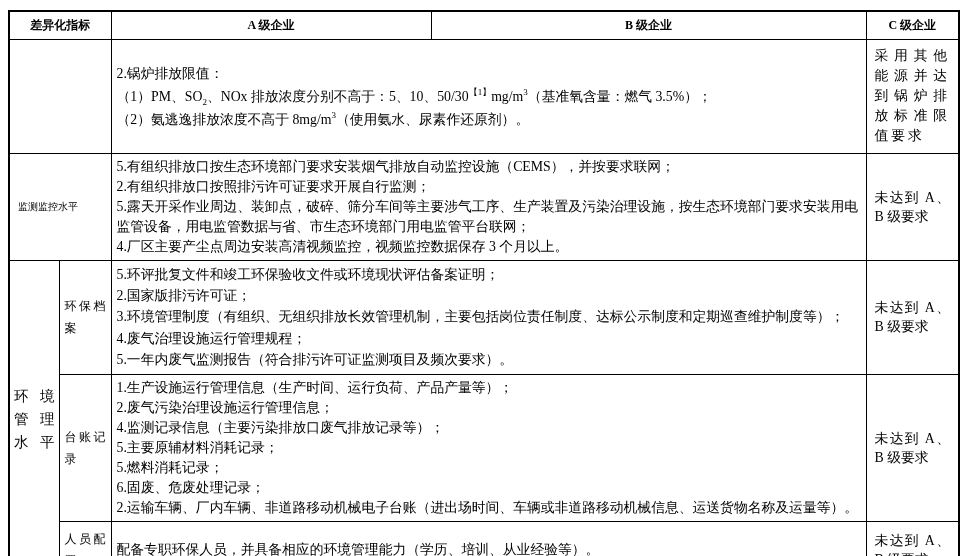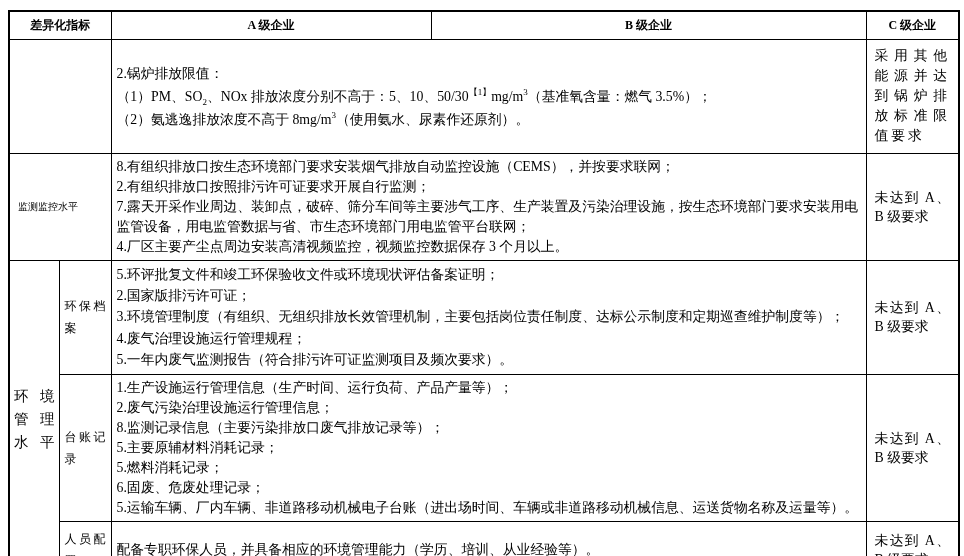--- a/index.html
+++ b/index.html
@@ -119,23 +119,23 @@
           <div class="line">2.锅炉排放限值：</div>
           <div class="line">（1）PM、SO<sub>2</sub>、NOx 排放浓度分别不高于：5、10、50/30<sup>【1】</sup>mg/m<sup>3</sup>（基准氧含量：燃气 3.5%）；</div>
           <div class="line">（2）氨逃逸排放浓度不高于 8mg/m<sup>3</sup>（使用氨水、尿素作还原剂）。</div>
         </td>
     <td class="c-cell spread">采用其他能源并达到锅炉排放标准限值要求</td>
   </tr>
 
   <tr style="height:100px">
     <td class="lbl" colspan="2">监测监控水平</td>
     <td class="content" colspan="2">
-          <div class="line">8.有组织排放口按生态环境部门要求安装烟气排放自动监控设施（CEMS），并按要求联网；</div>
+          <div class="line">5.有组织排放口按生态环境部门要求安装烟气排放自动监控设施（CEMS），并按要求联网；</div>
           <div class="line">2.有组织排放口按照排污许可证要求开展自行监测；</div>
-          <div class="line">7.露天开采作业周边、装卸点，破碎、筛分车间等主要涉气工序、生产装置及污染治理设施，按生态环境部门要求安装用电监管设备，用电监管数据与省、市生态环境部门用电监管平台联网；</div>
+          <div class="line">5.露天开采作业周边、装卸点，破碎、筛分车间等主要涉气工序、生产装置及污染治理设施，按生态环境部门要求安装用电监管设备，用电监管数据与省、市生态环境部门用电监管平台联网；</div>
           <div class="line">4.厂区主要产尘点周边安装高清视频监控，视频监控数据保存 3 个月以上。</div>
         </td>
     <td class="c-cell">未达到 A、B 级要求</td>
   </tr>
 
   <tr style="height:110px" class="row-archives">
     <td class="lbl-narrow" rowspan="3">环境管理水平</td>
     <td class="sub-lbl">环保档案</td>
     <td class="content" colspan="2">
           <div class="line">5.环评批复文件和竣工环保验收文件或环境现状评估备案证明；</div>
@@ -145,25 +145,25 @@
           <div class="line">5.一年内废气监测报告（符合排污许可证监测项目及频次要求）。</div>
         </td>
     <td class="c-cell">未达到 A、B 级要求</td>
   </tr>
 
   <tr style="height:141px">
     <td class="sub-lbl">台账记录</td>
     <td class="content" colspan="2">
           <div class="line">1.生产设施运行管理信息（生产时间、运行负荷、产品产量等）；</div>
           <div class="line">2.废气污染治理设施运行管理信息；</div>
-          <div class="line">8.监测记录信息（主要污染排放口废气排放记录等）；</div>
+          <div class="line">4.监测记录信息（主要污染排放口废气排放记录等）；</div>
           <div class="line">5.主要原辅材料消耗记录；</div>
           <div class="line">5.燃料消耗记录；</div>
           <div class="line">6.固废、危废处理记录；</div>
-          <div class="line">5.运输车辆、厂内车辆、非道路移动机械电子台账（进出场时间、车辆或非道路移动机械信息、运送货物名称及运量等）。</div>
+          <div class="line">2.运输车辆、厂内车辆、非道路移动机械电子台账（进出场时间、车辆或非道路移动机械信息、运送货物名称及运量等）。</div>
         </td>
     <td class="c-cell">未达到 A、B 级要求</td>
   </tr>
 
   <tr style="height:45px">
     <td class="sub-lbl">人员配置</td>
     <td class="content" colspan="2">
           <div class="line">配备专职环保人员，并具备相应的环境管理能力（学历、培训、从业经验等）。</div>
         </td>
     <td class="c-cell">未达到 A、B 级要求</td>

